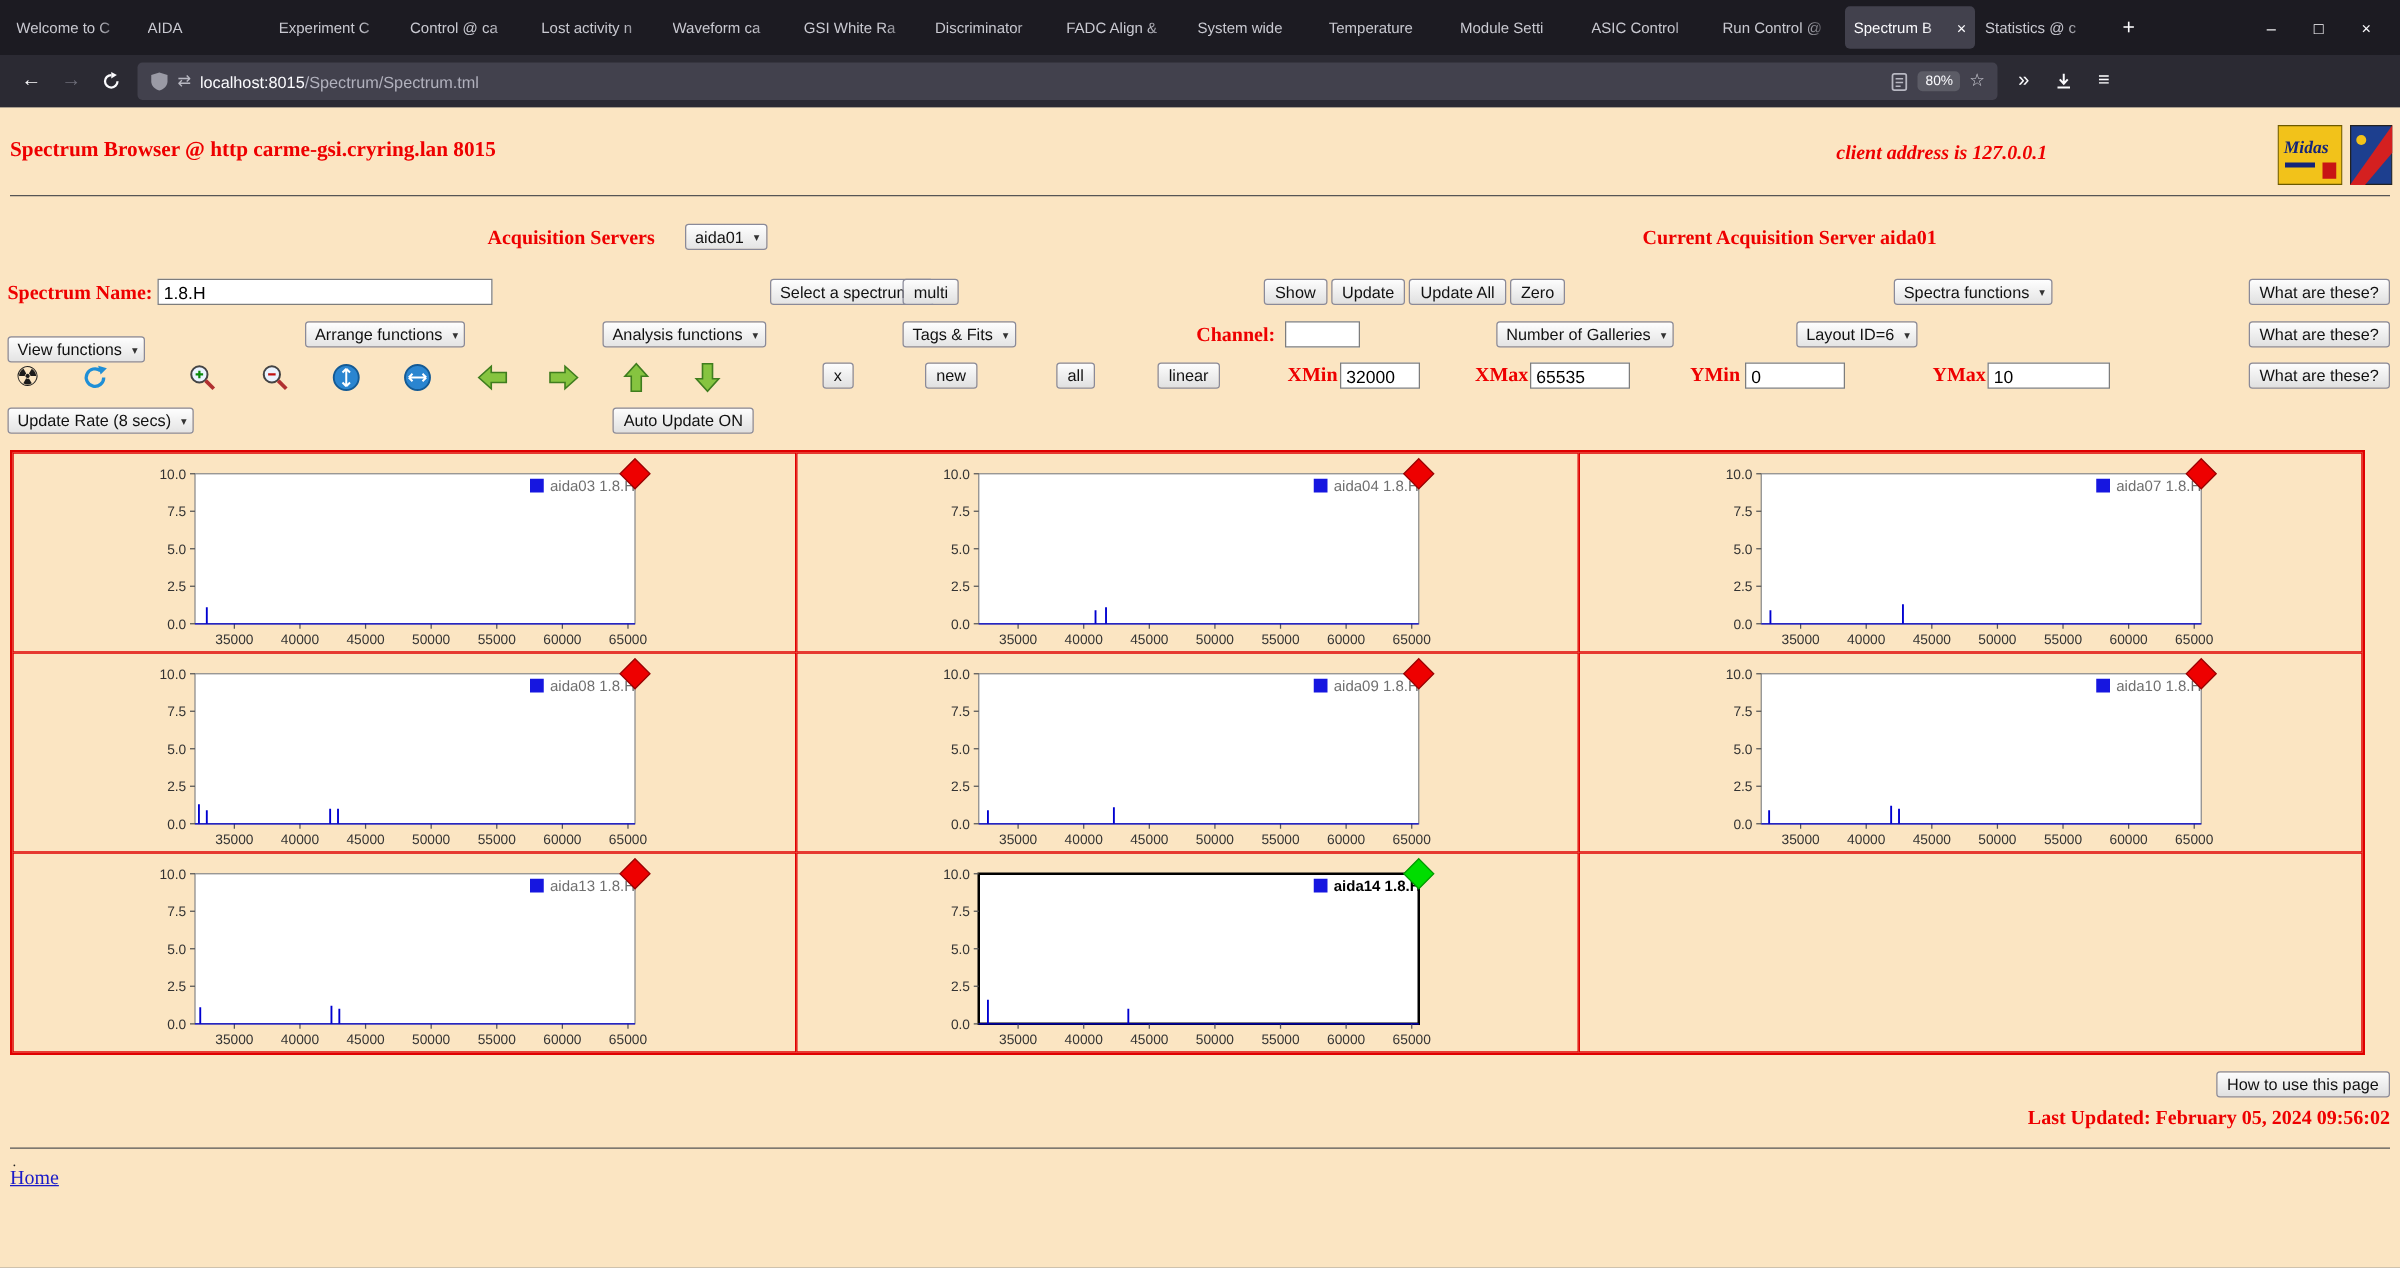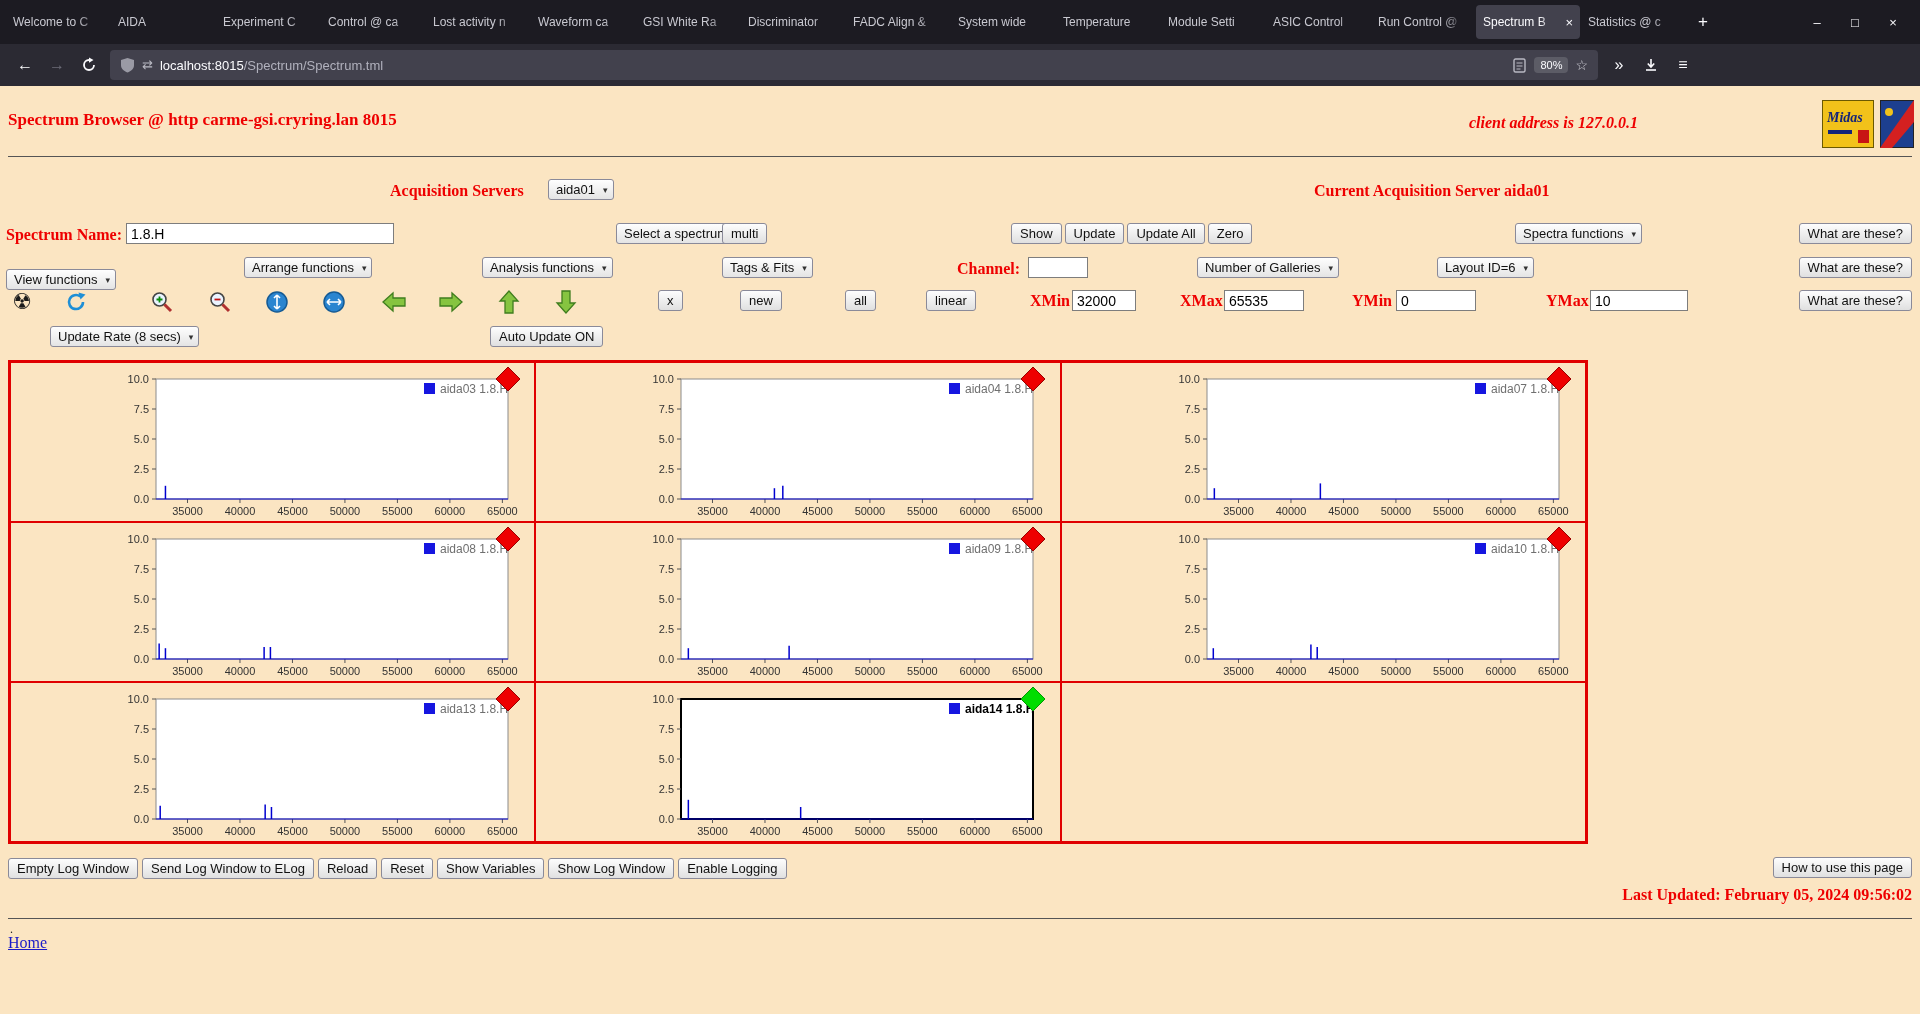--- a/index.html
+++ b/index.html
@@ -37,21 +37,21 @@
   .title{font-size:17px;}
   .lbl{font-size:16px;}
   button{font:13px "Liberation Sans",sans-serif;background:linear-gradient(#fdfdfd,#e0e0e0);border:1px solid #8a8a99;border-radius:3px;padding:2px 8px;color:#111;white-space:nowrap;}
   .sel{display:inline-flex;align-items:center;gap:8px;background:linear-gradient(#fefefe,#e4e4e4);border:1px solid #8a8a99;border-radius:3px;padding:2px 5px 2px 7px;font:13px "Liberation Sans",sans-serif;color:#111;white-space:nowrap;}
   .sel .arr{font-size:9px;color:#333;}
   input[type=text]{font:14px "Liberation Sans",sans-serif;border:1px solid #7d7d7d;background:#fff;height:21px;padding:0 4px;}
   .btn-group{display:inline-flex;gap:3px;}
   .icon{display:inline-flex;align-items:center;justify-content:center;width:28px;height:28px;}
   .glyph-rad{font-size:22px;color:#1b1b1b;line-height:1;}
 
-  .gallery{position:absolute;left:8px;top:274px;width:1580px;display:grid;grid-template-columns:repeat(3,1fr);border:2px solid var(--grid,#e00);}
+  .gallery{position:absolute;left:8px;top:274px;width:1884px;display:grid;grid-template-columns:repeat(3,1fr);border:2px solid var(--grid,#e00);}
   .gcell{height:160px;border:1px solid var(--grid,#e00);overflow:visible;}
   .chart{overflow:visible;display:block;margin:6px 0 0 80px;}
   .tick{font:11px "Liberation Sans",sans-serif;fill:#333;}
   .legend{font:12px "Liberation Sans",sans-serif;fill:#6f6f6f;}
   .legend.sel2{fill:#000;font-weight:bold;}
 
   .footer-buttons{display:flex;gap:4px;}
   .home{font-size:16px;color:#1a1ac8;text-decoration:underline;}
   .dot{font-size:12px;color:#222;}
   .last-upd{font-size:16px;}
@@ -285,21 +285,21 @@
   <span class="abs red bold lbl" style="left:1030px;top:206px;">XMin</span>
   <input type="text" class="abs" style="left: 1072px; top: 204px; width: 64px;" value="32000">
   <span class="abs red bold lbl" style="left:1180px;top:206px;">XMax</span>
   <input type="text" class="abs" style="left: 1224px; top: 204px; width: 80px;" value="65535">
   <span class="abs red bold lbl" style="left:1352px;top:206px;">YMin</span>
   <input type="text" class="abs" style="left: 1396px; top: 204px; width: 80px;" value="0">
   <span class="abs red bold lbl" style="left:1546px;top:206px;">YMax</span>
   <input type="text" class="abs" style="left: 1590px; top: 204px; width: 98px;" value="10">
   <button class="abs" style="right:8px;top:204px;">What are these?</button>
 
-  <span class="sel abs" style="left:6px;top:240px;margin-left:44px;">
+  <span class="sel abs" style="left:6px;top:240px;">
       <span>Update Rate (8 secs)</span>
       <span class="arr">▾</span>
     </span>
   <button class="abs" style="left:490px;top:240px;">Auto Update ON</button>
 
   <div class="gallery">
       <div class="gcell">
         <svg width="430" height="152" class="chart">
           <rect x="65" y="10" width="352" height="120" fill="#ffffff" stroke="#8b8b8b" stroke-width="1"></rect>
           <line x1="61" y1="10" x2="65" y2="10" stroke="#555"></line>
@@ -578,27 +578,18 @@
           <line x1="72.34754733860146" y1="130" x2="72.34754733860146" y2="110.8" stroke="#0000d0" stroke-width="1.5"></line>
           <line x1="184.6600566572238" y1="130" x2="184.6600566572238" y2="118" stroke="#0000d0" stroke-width="1.5"></line>
           <rect x="333" y="14" width="11" height="11" fill="#1616e0"></rect>
           <text x="349" y="24" class="legend sel2">aida14 1.8.H</text>
           <polygon points="417,-2 429,10 417,22 405,10" fill="#00dd00" stroke="#009900" stroke-width="1"></polygon>
         </svg>
       </div>
       <div class="gcell"></div>
     </div>
 
-  <div class="footer-buttons abs" style="left:8px;top:772px;">
-      <button>Empty Log Window</button>
-      <button>Send Log Window to ELog</button>
-      <button>Reload</button>
-      <button>Reset</button>
-      <button>Show Variables</button>
-      <button>Show Log Window</button>
-      <button>Enable Logging</button>
-    </div>
   <button class="abs" style="right:8px;top:771px;">How to use this page</button>
   <div class="abs red bold last-upd" style="right:8px;top:800px;">Last Updated: February 05, 2024 09:56:02</div>
   <hr style="top:832px;">
   <div class="abs dot" style="left:10px;top:836px;">.</div>
   <a class="abs home" style="left:8px;top:848px;">Home</a>
 </div>
 
 </body></html>

